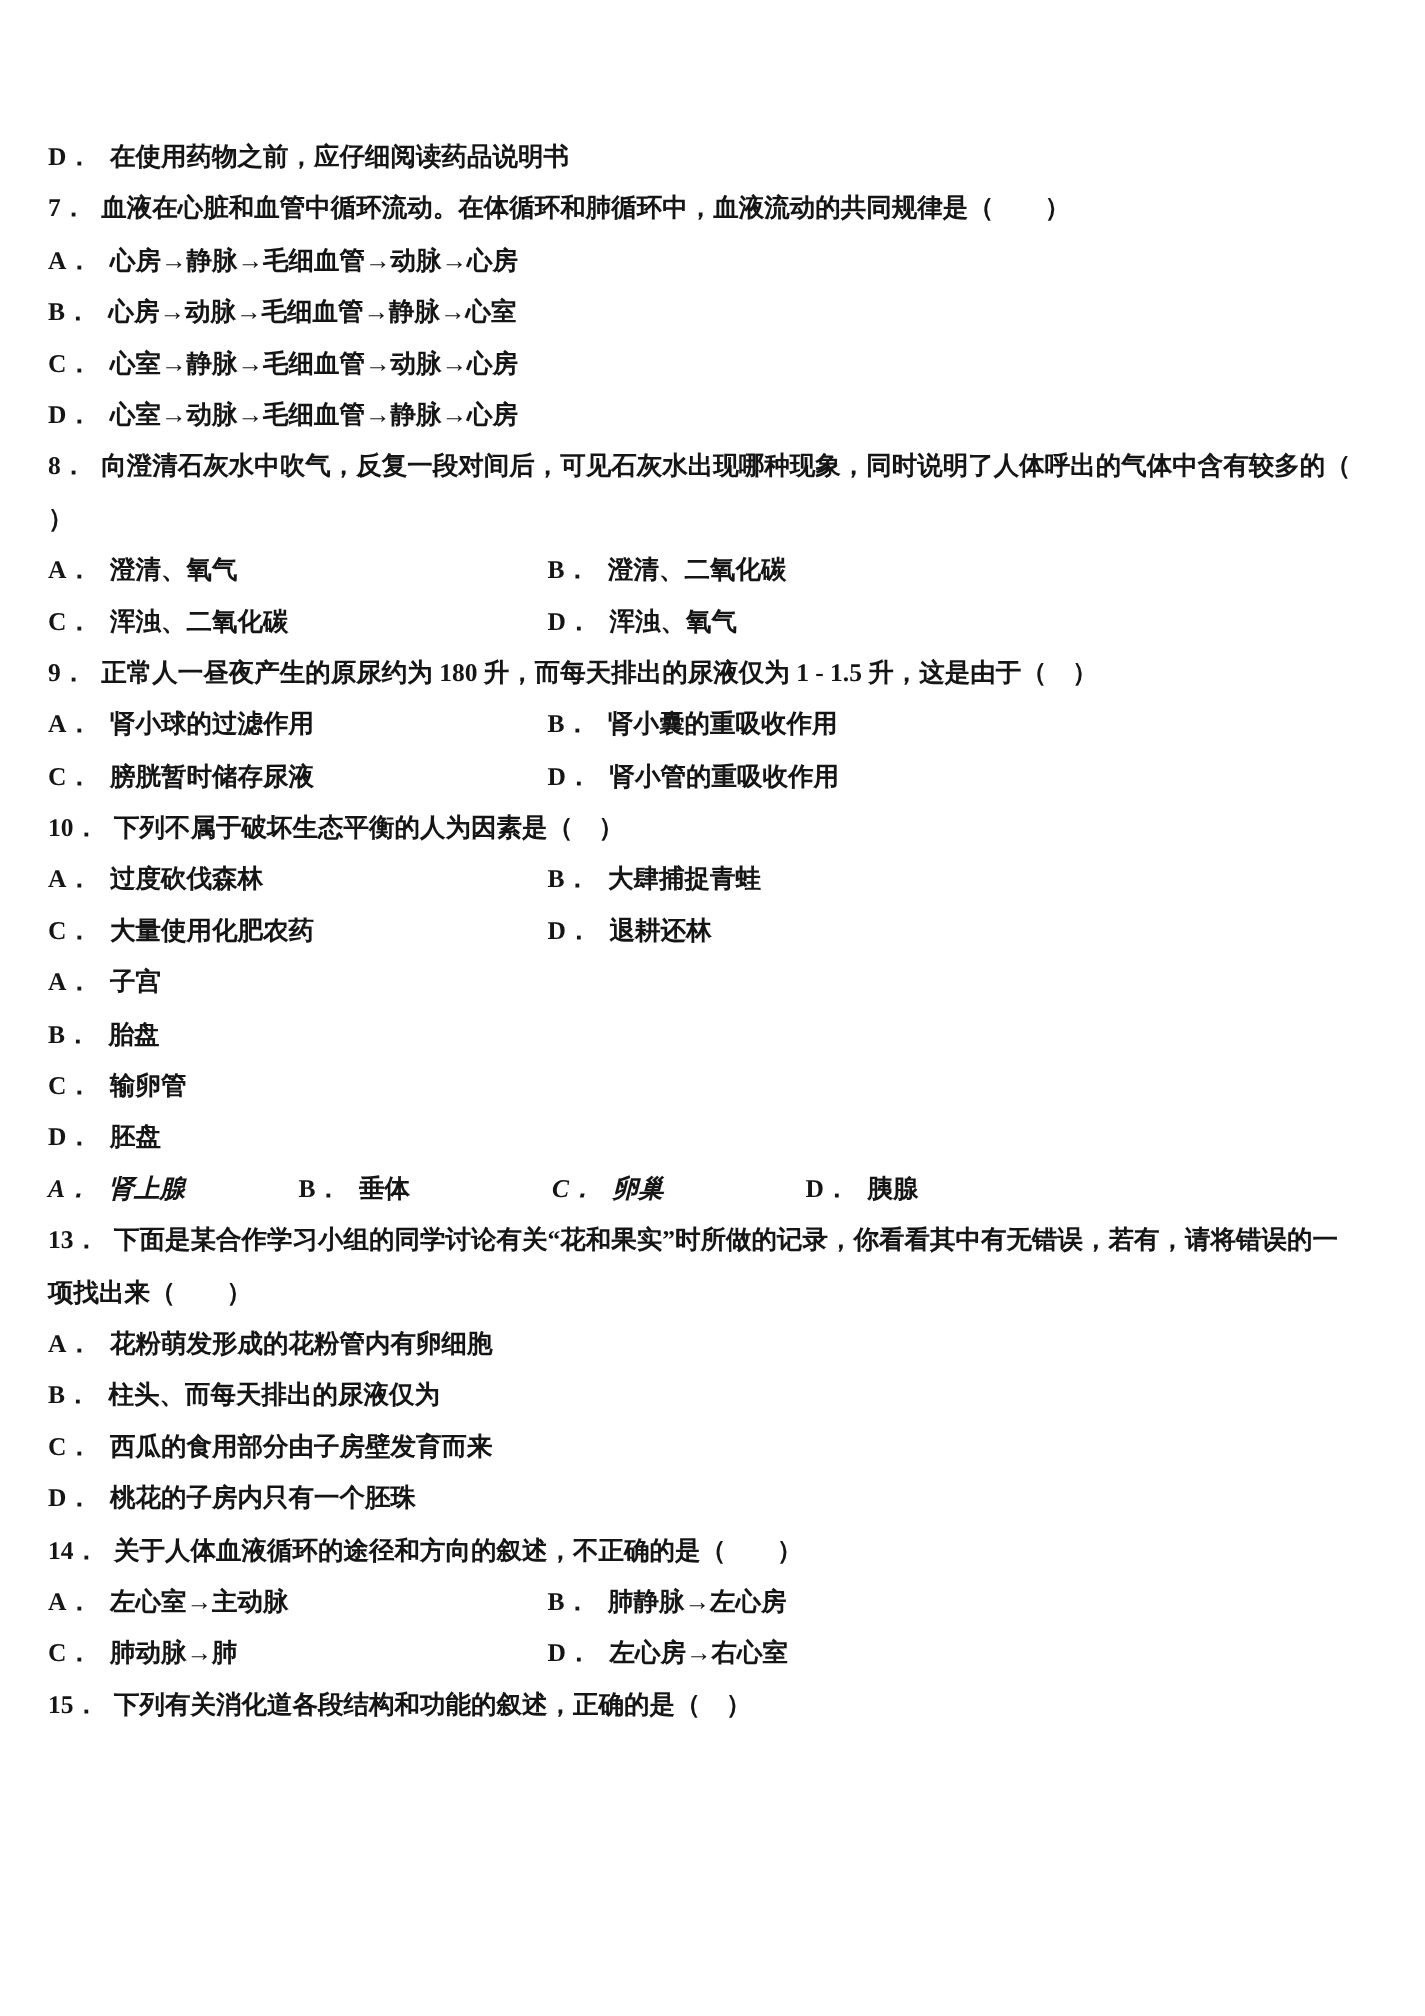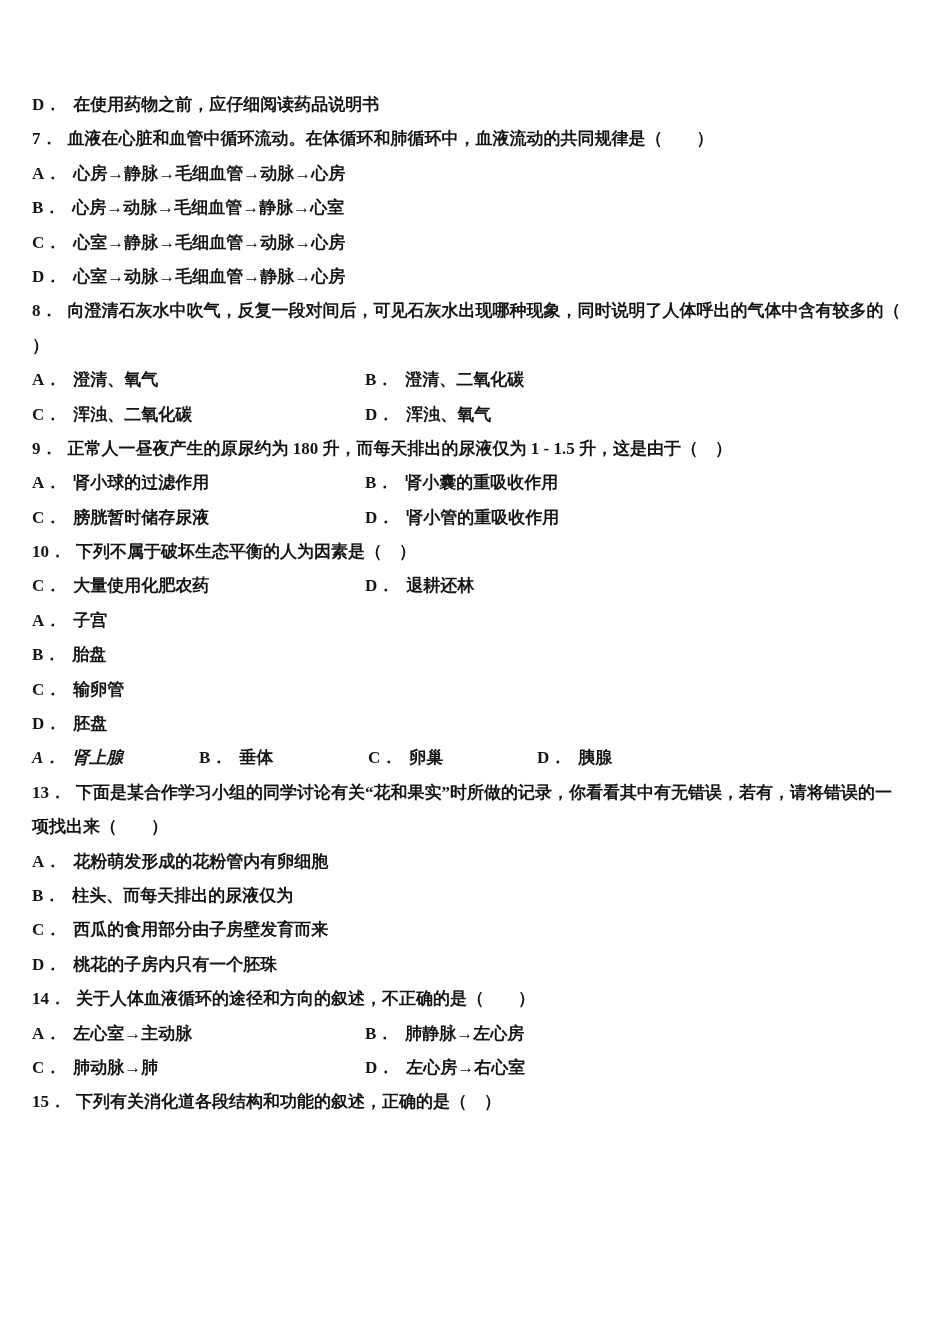--- a/index.html
+++ b/index.html
@@ -33,21 +33,21 @@
   }
   
   .c2 {
     display: inline-block;
     width: 333px;
     vertical-align: top;
   }
   
   .c4a { display: inline-block; width: 167px; vertical-align: top; font-style: italic; }
   .c4b { display: inline-block; width: 169px; vertical-align: top; }
-  .c4c { display: inline-block; width: 169px; vertical-align: top; }
+  .c4c { display: inline-block; width: 169px; vertical-align: top; font-style: italic; }
 </style>
 </head>
 <body>
 
 <div class="doc">
 
   <div class="line">
     <span class="lbl">D．</span><span>在使用药物之前，应仔细阅读药品说明书</span>
   </div>
 
@@ -85,20 +85,23 @@
   </div>
   <div class="line">
     <span class="c2"><span class="lbl">A．</span><span>肾小球的过滤作用</span></span><span><span class="lbl">B．</span><span>肾小囊的重吸收作用</span></span>
   </div>
   <div class="line">
     <span class="c2"><span class="lbl">C．</span><span>膀胱暂时储存尿液</span></span><span><span class="lbl">D．</span><span>肾小管的重吸收作用</span></span>
   </div>
 
   <div class="line">
     <span class="qnum">10．</span><span>下列不属于破坏生态平衡的人为因素是（　）</span>
+  </div>
+  <div class="line">
+    <span class="c2"><span class="lbl">A．</span><span>过度砍伐森林</span></span><span><span class="lbl">B．</span><span>大肆捕捉青蛙</span></span>
   </div>
   <div class="line">
     <span class="c2"><span class="lbl">C．</span><span>大量使用化肥农药</span></span><span><span class="lbl">D．</span><span>退耕还林</span></span>
   </div>
 
   <div class="line">
     <span class="lbl">A．</span><span>子宫</span>
   </div>
   <div class="line">
     <span class="lbl">B．</span><span>胎盘</span>

